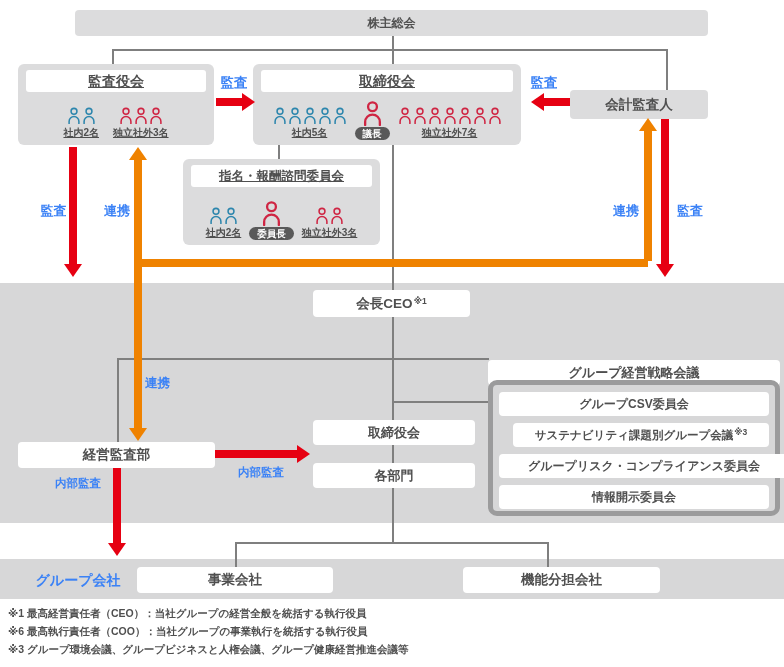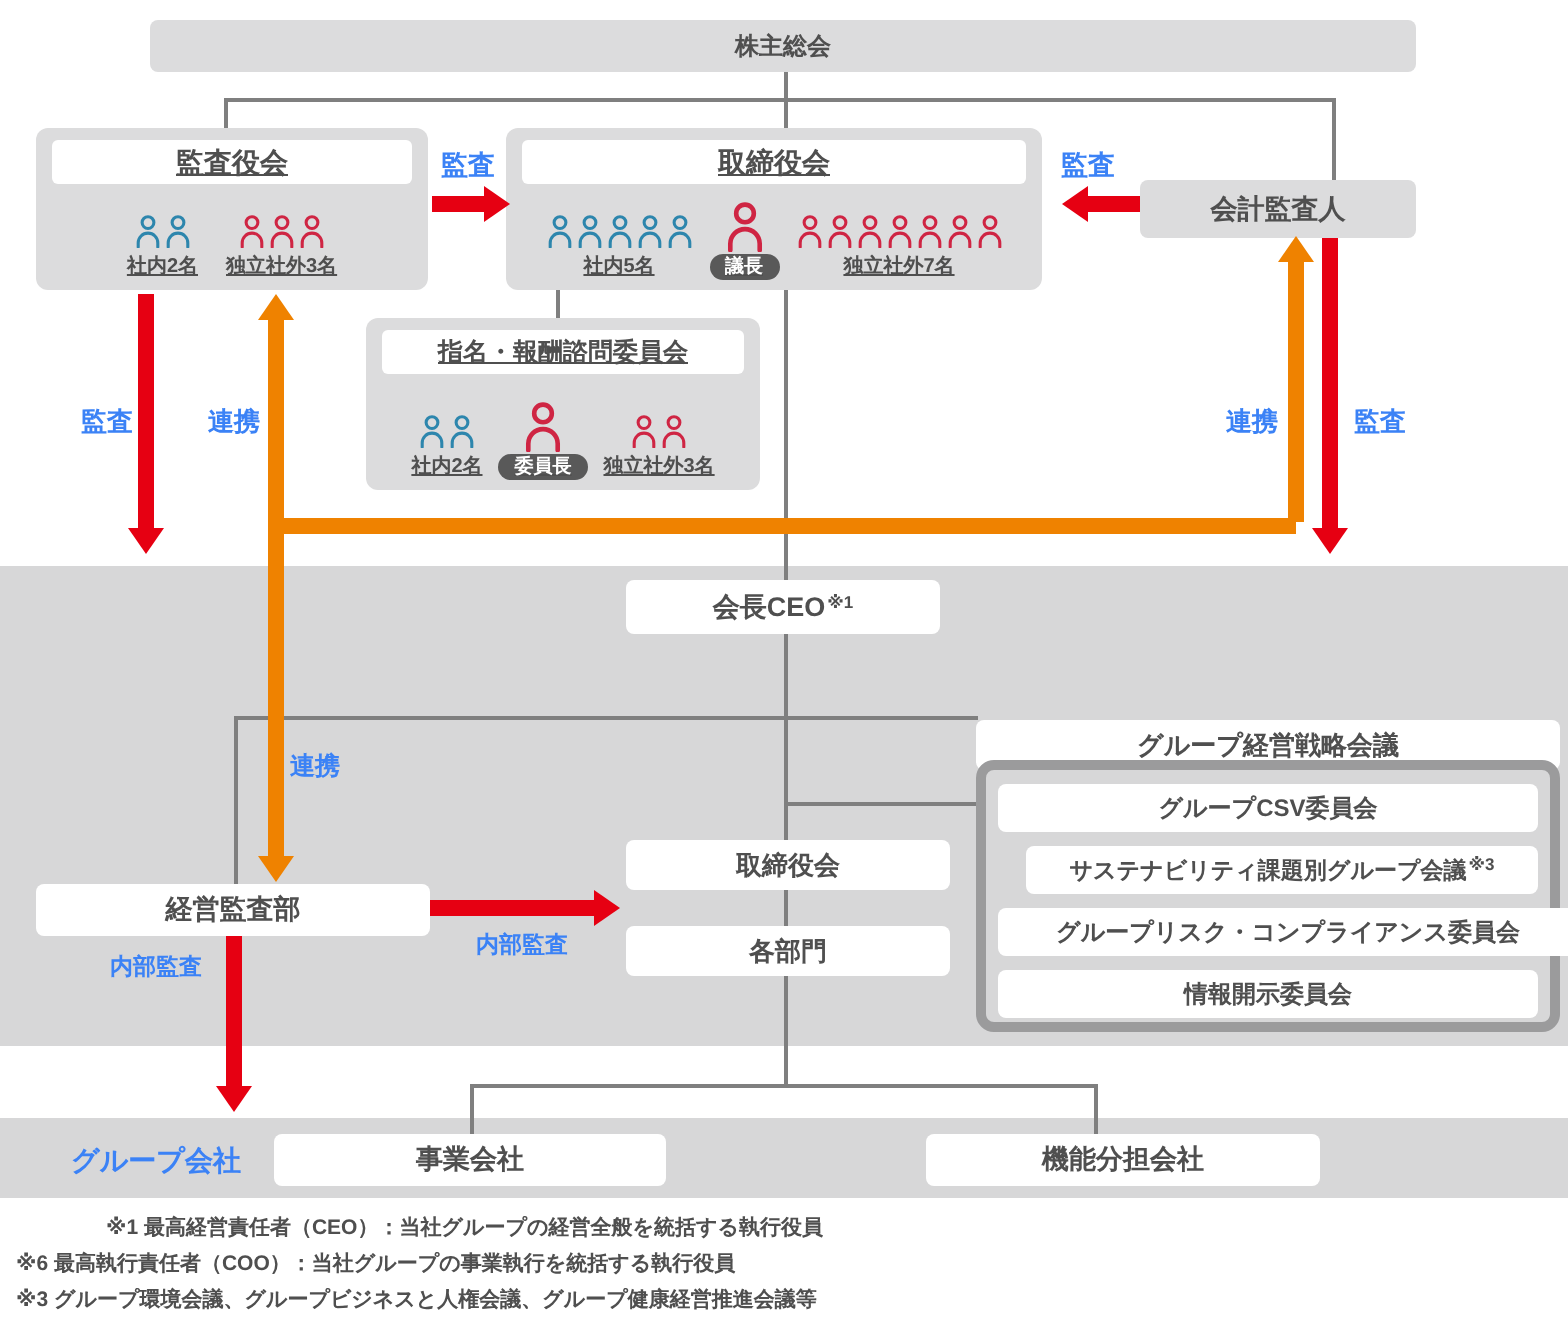--- a/index.html
+++ b/index.html
@@ -309,17 +309,17 @@
   <div class="elabel" style="left:208px;top:74px;width:52px;font-size:13.5px;">監査</div>
   <div class="elabel" style="left:518px;top:74px;width:52px;font-size:13.5px;">監査</div>
   <div class="elabel" style="left:26px;top:202px;width:55px;font-size:13px;">監査</div>
   <div class="elabel" style="left:90px;top:202px;width:54px;font-size:13px;">連携</div>
   <div class="elabel" style="left:599px;top:202px;width:54px;font-size:13px;">連携</div>
   <div class="elabel" style="left:663px;top:202px;width:54px;font-size:13px;">監査</div>
   <div class="elabel" style="left:145px;top:375px;width:54px;font-size:12.5px;text-align:left;">連携</div>
   <div class="elabel" style="left:43px;top:476px;width:70px;font-size:11.5px;">内部監査</div>
   <div class="elabel" style="left:226px;top:465px;width:70px;font-size:11.5px;">内部監査</div>
 
-  <div class="footnote" style="top:607px;margin-left:45px;">※1 最高経営責任者（CEO）：当社グループの経営全般を統括する執行役員</div>
+  <div class="footnote" style="top:607px;">※1 最高経営責任者（CEO）：当社グループの経営全般を統括する執行役員</div>
   <div class="footnote" style="top:625px;">※6 最高執行責任者（COO）：当社グループの事業執行を統括する執行役員</div>
   <div class="footnote" style="top:643px;">※3 グループ環境会議、グループビジネスと人権会議、グループ健康経営推進会議等</div>
 
 </div>
 
 </body></html>

